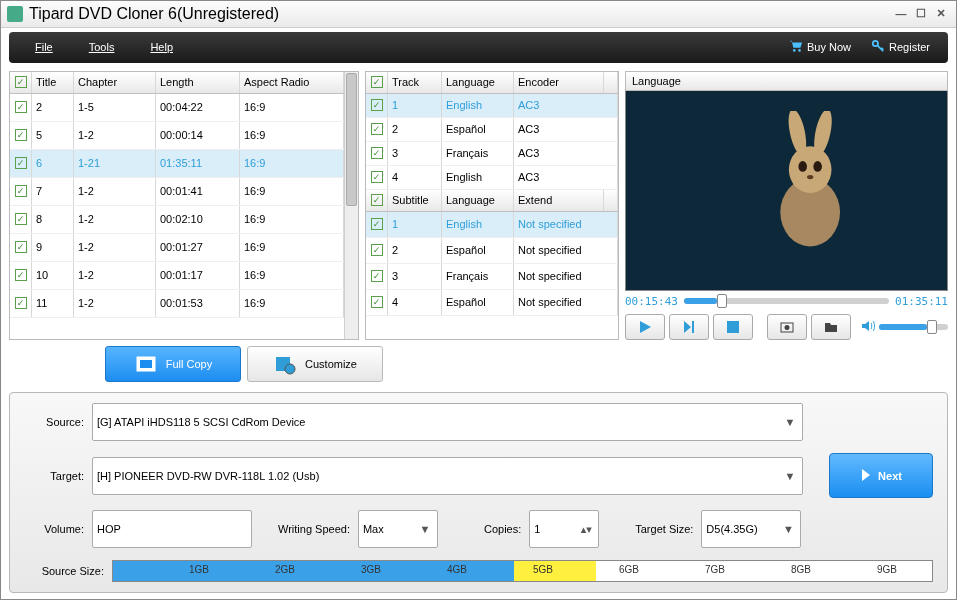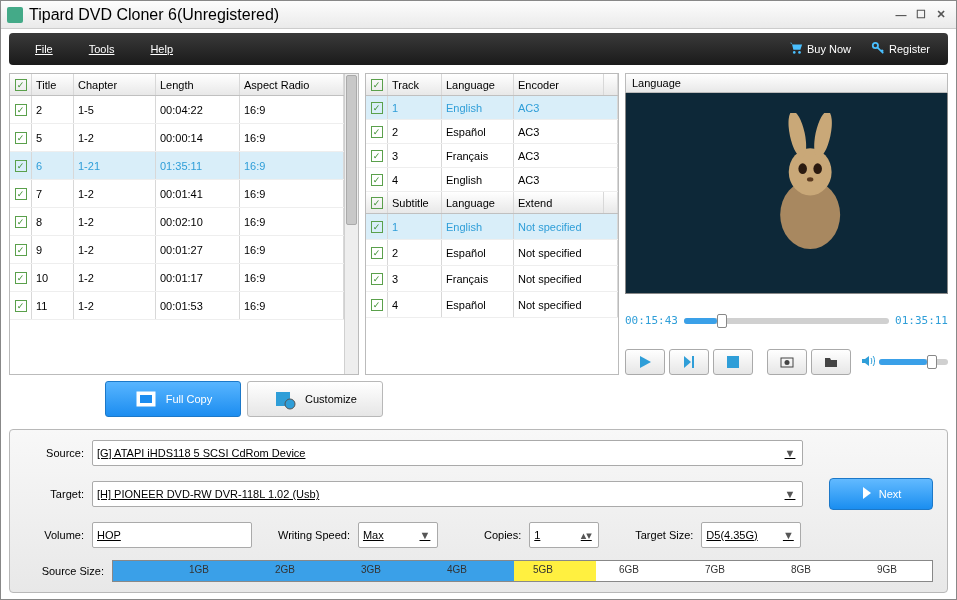--- a/index.html
+++ b/index.html
@@ -28,34 +28,34 @@
 .scrollbar { width: 14px; background: #eee; border-left: 1px solid #d0d0d0; display: flex; flex-direction: column; }
 .scrollbar .thumb { background: #c8c8c8; border: 1px solid #aaa; border-radius: 2px; margin: 1px; }
 .preview-header { background: linear-gradient(#fff,#e8e8e8); border: 1px solid #bbb; padding: 3px 6px; }
 .preview-img { flex: 1; background: #0d2838; border: 1px solid #888; border-top: none; position: relative; min-height: 200px; }
 .rabbit { position: absolute; left: 40%; top: 10%; width: 35%; height: 75%; }
 .modebar { height: 44px; margin: 4px 8px 0 8px; display: flex; }
 .modebar .group { display: flex; gap: 6px; margin-left: 96px; text-align: right; }
 .modebtn { width: 136px; height: 36px; display: flex; align-items: center; justify-content: center; gap: 8px; border: 1px solid #b8b8b8; border-radius: 3px; background: linear-gradient(#fff,#e6e6e6); cursor: pointer; }
 .modebtn.active { background: linear-gradient(#58b5ff,#1c8df0); border-color: #1c78c8; color: #fff; }
 .modebtn .ico { width: 24px; height: 24px; display: flex; align-items: center; justify-content: center; }
-.playerbar { display: flex; align-items: center; gap: 6px; padding: 20px 0; }
+.playerbar { display: flex; align-items: center; gap: 6px; padding: 4px 0; }
 .timelabel { color: #2f9ed8; font-family: monospace; font-size: 11px; }
 .slider { flex: 1; height: 6px; background: #d0d0d0; border-radius: 3px; position: relative; }
 .slider .fill { position: absolute; height: 100%; background: #3aa0e8; border-radius: 3px; }
 .slider .handle { position: absolute; width: 10px; height: 14px; background: #fff; border: 1px solid #888; border-radius: 2px; top: -4px; }
 .playerbtns { display: flex; gap: 4px; margin-top: 2px; }
 .pbtn { width: 40px; height: 26px; border: 1px solid #aaa; border-radius: 3px; background: linear-gradient(#fff,#e6e6e6); display: flex; align-items: center; justify-content: center; cursor: pointer; color: #2f9ed8; }
 .vol { display: flex; align-items: center; gap: 4px; margin-left: 6px; flex: 1; }
 .bottom { margin: 4px 8px 6px 8px; border: 1px solid #b8b8b8; border-radius: 4px; background: linear-gradient(#f8f8f8,#e8e8e8); padding: 10px 14px; display: flex; flex-direction: column; gap: 12px; }
 .row { display: flex; align-items: center; gap: 8px; }
 .row label { width: 60px; text-align: right; }
-.dropdown { flex: 1; height: 16px; border: 1px solid #aaa; border-radius: 2px; background: #fff; display: flex; align-items: center; padding: 12px 4px; font-family: monospace; cursor: pointer; text-decoration: underline; }
+.dropdown { flex: 1; height: 16px; border: 1px solid #aaa; border-radius: 2px; background: #fff; display: flex; align-items: center; padding: 18px 4px; font-family: monospace; cursor: pointer; }
 .dropdown .arrow { margin-left: auto; width: 16px; text-align: center; color: #555; }
-.nextbtn { width: 104px; height: 32px; margin-left: 18px; border-radius: 4px; background: linear-gradient(#62baff,#1a8ef0); border: 1px solid #1c78c8; color: #fff; display: flex; align-items: center; justify-content: center; gap: 6px; cursor: pointer; font-size: 14px; font-weight: normal; }
+.nextbtn { width: 104px; height: 45px; margin-left: 18px; border-radius: 4px; background: linear-gradient(#62baff,#1a8ef0); border: 1px solid #1c78c8; color: #fff; display: flex; align-items: center; justify-content: center; gap: 6px; cursor: pointer; font-size: 14px; font-weight: bold; }
 .sizebar { height: 22px; border: 1px solid #888; display: flex; position: relative; background: #fff; }
 .sizebar .seg { position: absolute; height: 100%; }
 .sizebar .tick { position: absolute; top: 3px; font-size: 10px; color: #333; transform: translateX(-50%); }
 label.fld { white-space: nowrap; }
 </style>
 </head>
 <body>
 
 <div class="titlebar">
   <div class="app-icon"></div>

